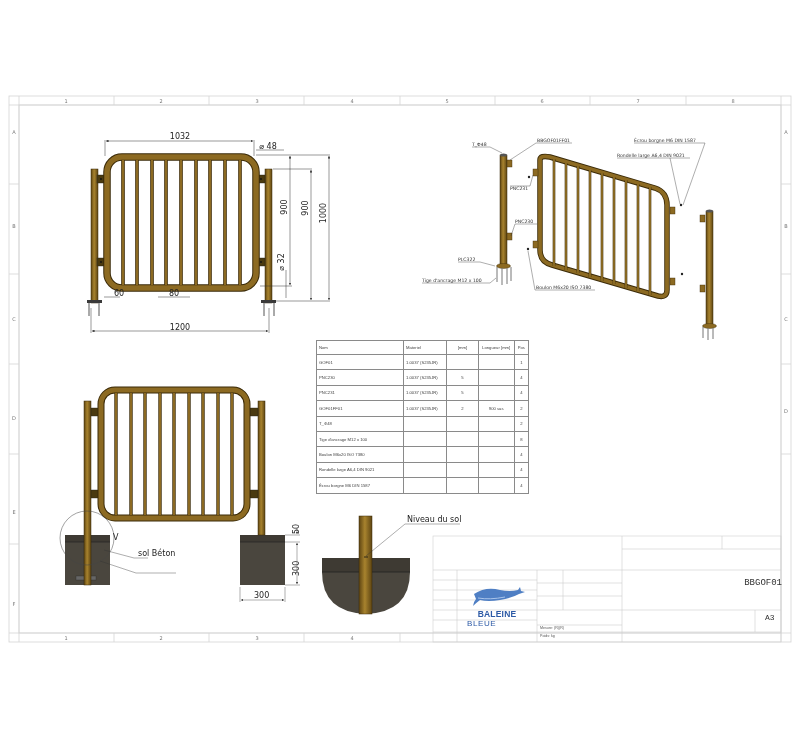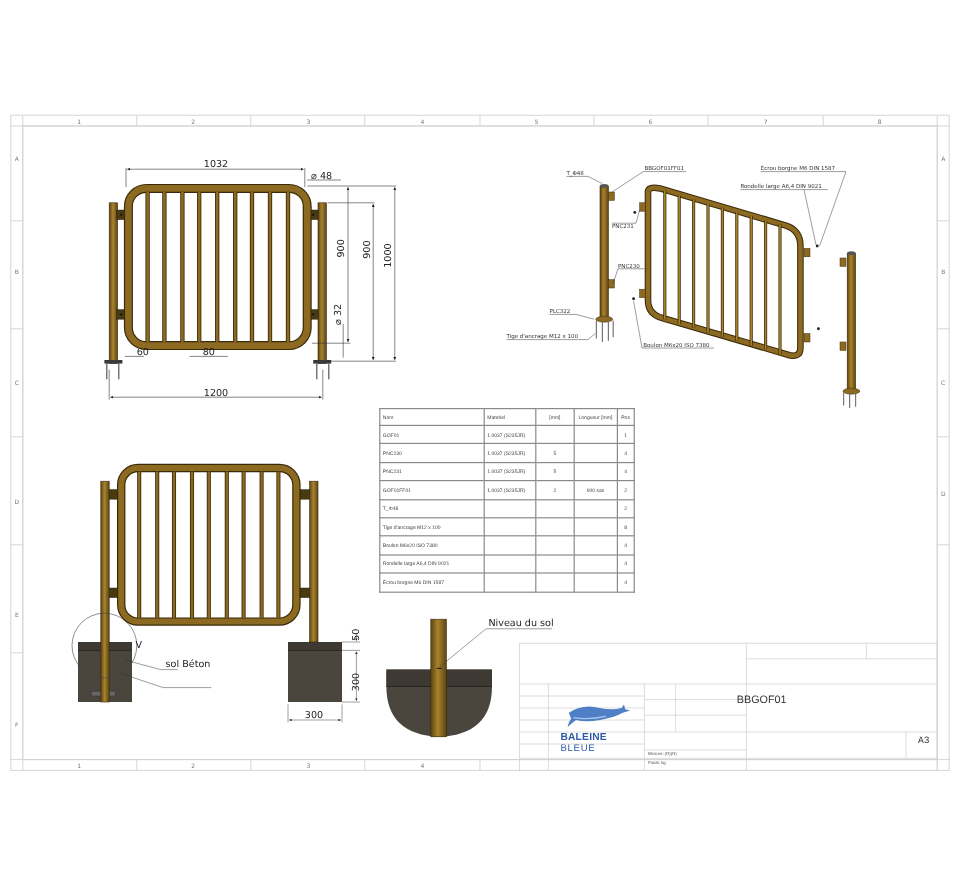--- a/index.html
+++ b/index.html
@@ -4,24 +4,24 @@
 <style>
   html, body { margin:0; padding:0; background:#ffffff; }
   body { width:800px; height:740px; position:relative; overflow:hidden; font-family:"Liberation Sans", sans-serif; color:#222; }
   .sheet { position:absolute; left:0; top:0; width:800px; height:740px; }
   svg text { font-family:"DejaVu Sans", sans-serif; }
   .bom { position:absolute; left:316px; top:340px; width:213px; border-collapse:collapse; font-size:4.2px; color:#444; }
   .bom td, .bom th { border:0.6px solid #8a8a8a; height:14.4px; padding:0 2px; font-weight:normal; text-align:left; }
   .bom th { height:13px; }
   .bom td.c, .bom th.c { text-align:center; }
   .bom .pos { border-left:1.6px solid #aaa; width:9px; }
-  .tb-title { position:absolute; left:614px; top:578px; width:136px; text-align:left; font-size:9px; color:#333; font-family:Liberation Sans, sans-serif; }
+  .tb-title { position:absolute; left:646px; top:578px; width:136px; text-align:right; font-size:9px; color:#333; font-family:Liberation Mono, monospace; }
   .tb-size { position:absolute; left:765px; top:613px; font-size:8px; color:#333; font-family:Liberation Mono, monospace; }
   .tb-small { position:absolute; font-size:3.6px; color:#555; }
-  .logo-text1 { position:absolute; left:467px; top:609px; width:60px; text-align:left; font-size:8.5px; font-weight:bold; color:#2d5aa6; letter-spacing:0.2px; }
+  .logo-text1 { position:absolute; left:467px; top:609px; width:60px; text-align:center; font-size:8.5px; font-weight:bold; color:#2d5aa6; letter-spacing:0.2px; }
   .logo-text2 { position:absolute; left:467px; top:619px; width:60px; text-align:left; font-size:8px; color:#2d5aa6; letter-spacing:0.6px; }
 </style>
 </head>
 <body>
 
 <div class="sheet">
 <svg width="800" height="740" viewBox="0 0 800 740" xmlns="http://www.w3.org/2000/svg">
   <defs>
     <linearGradient id="tubeV" x1="0" x2="1" y1="0" y2="0">
       <stop offset="0" stop-color="#5e4512"></stop>

